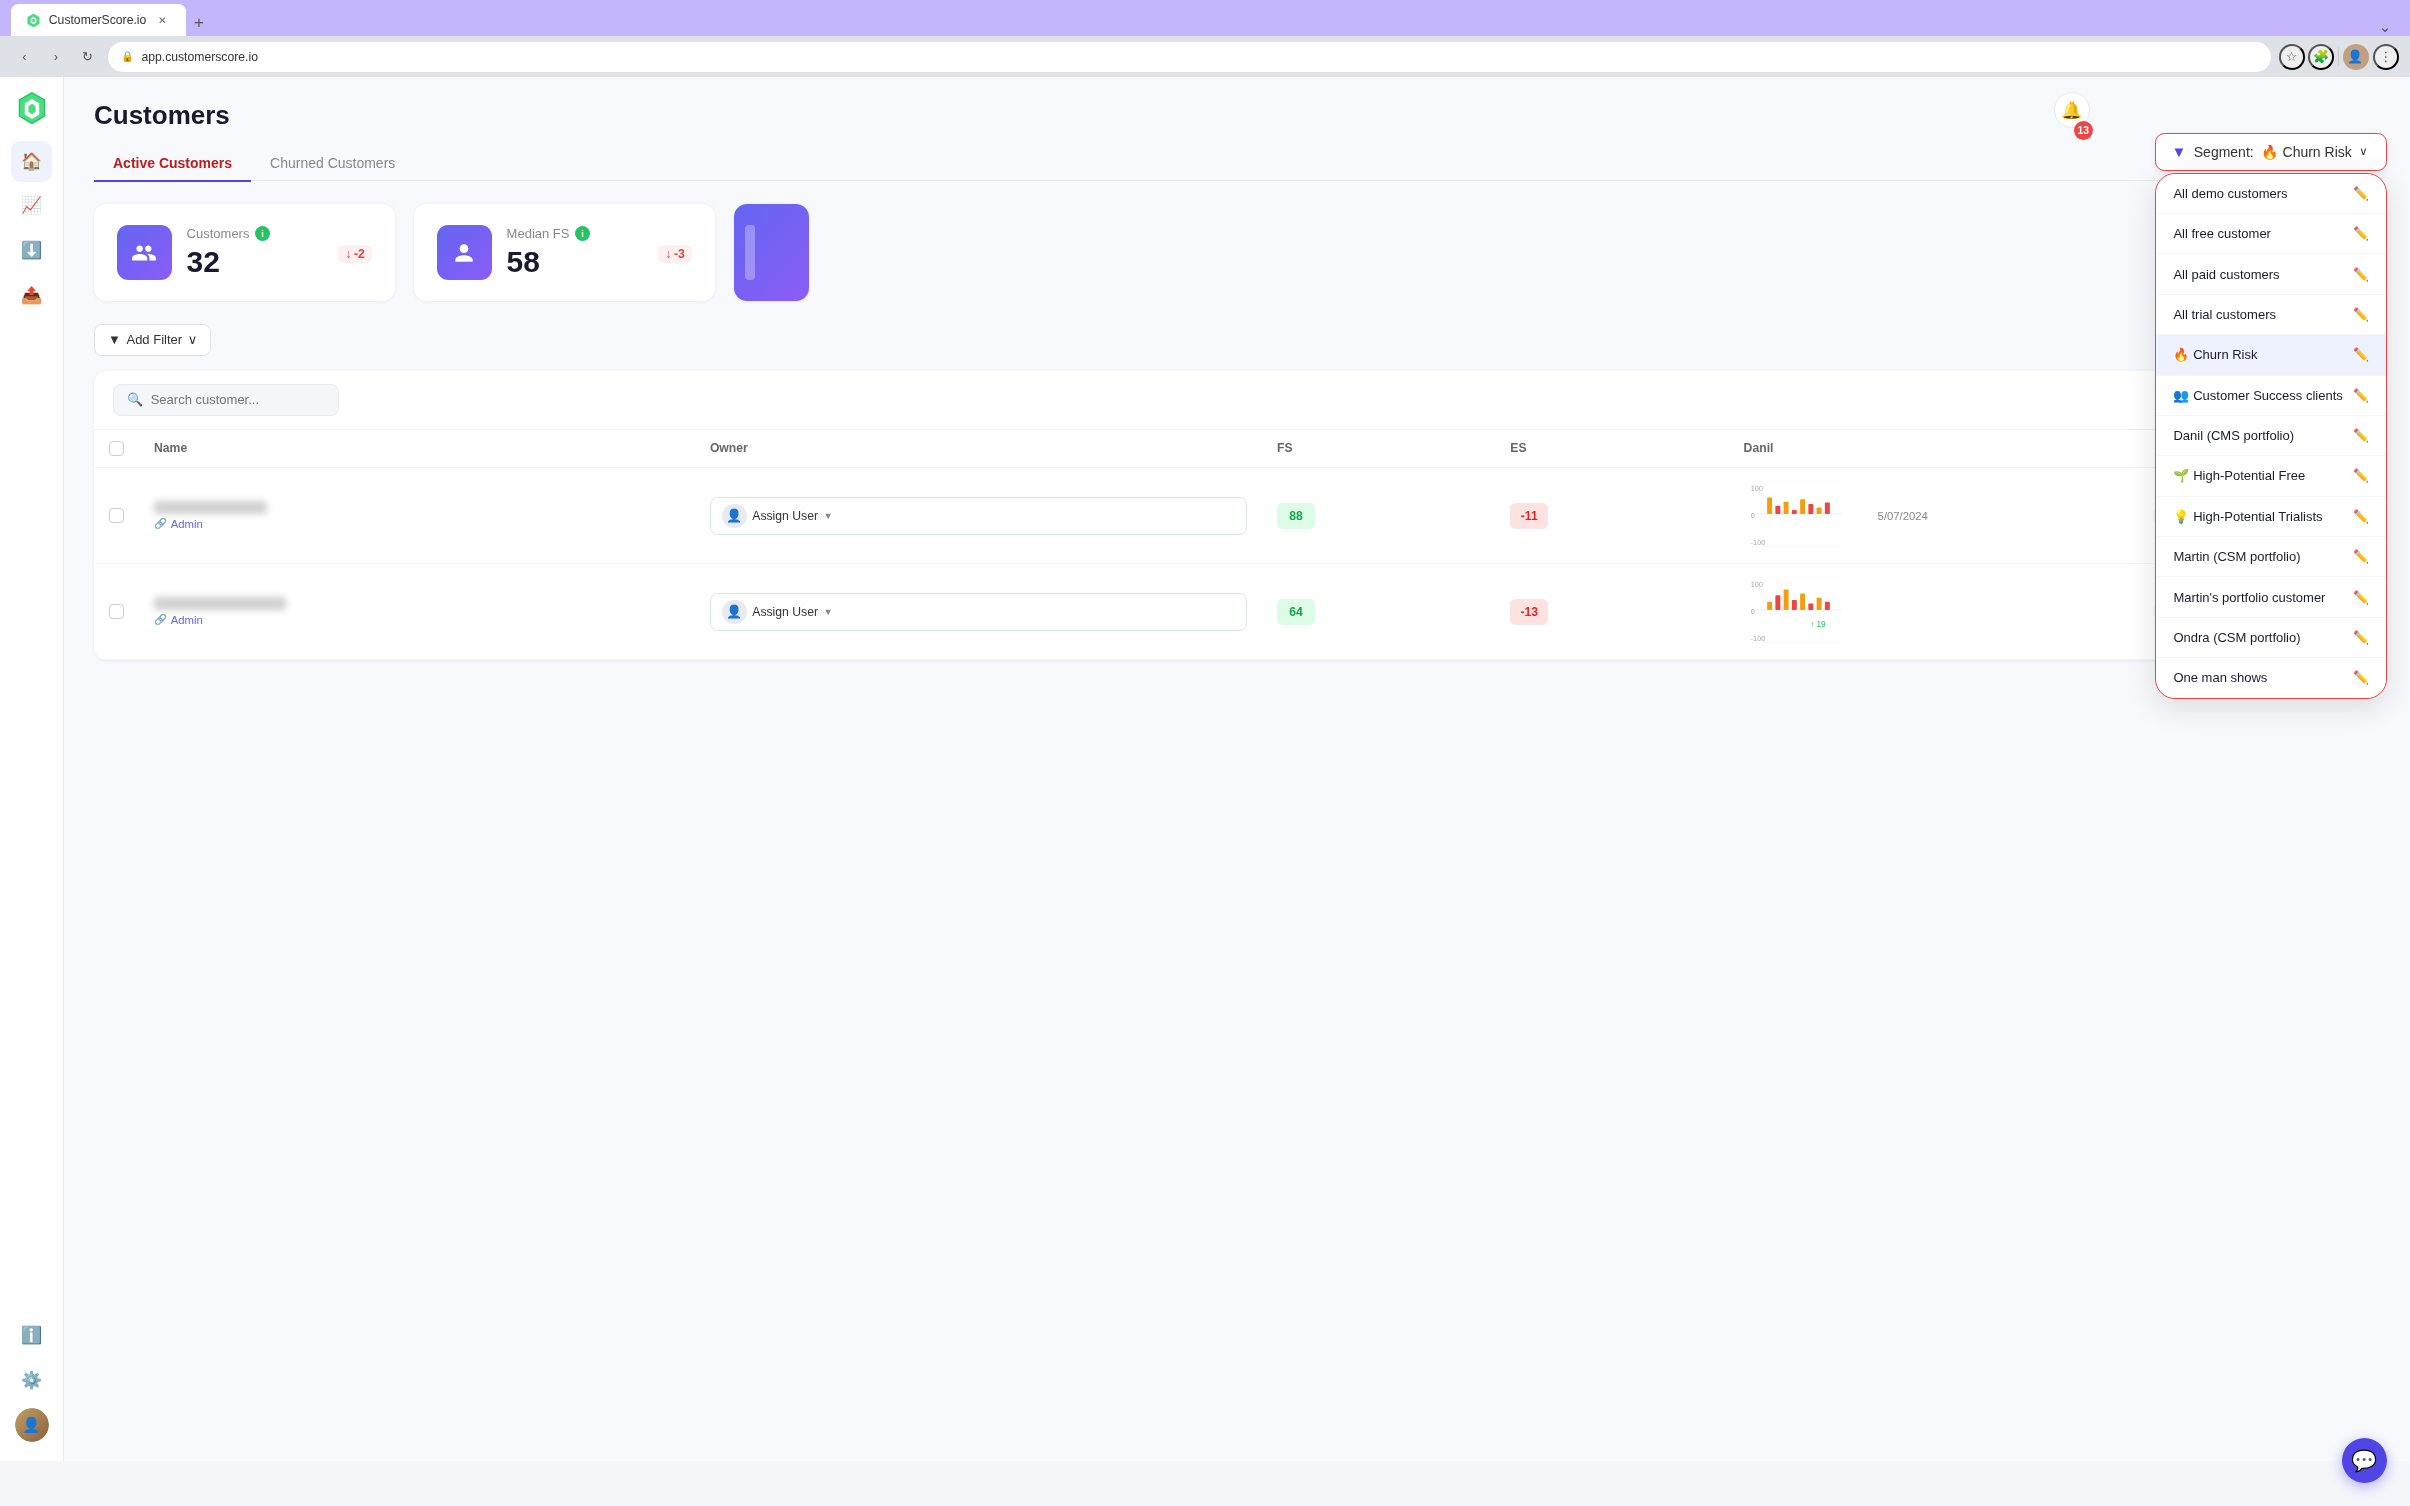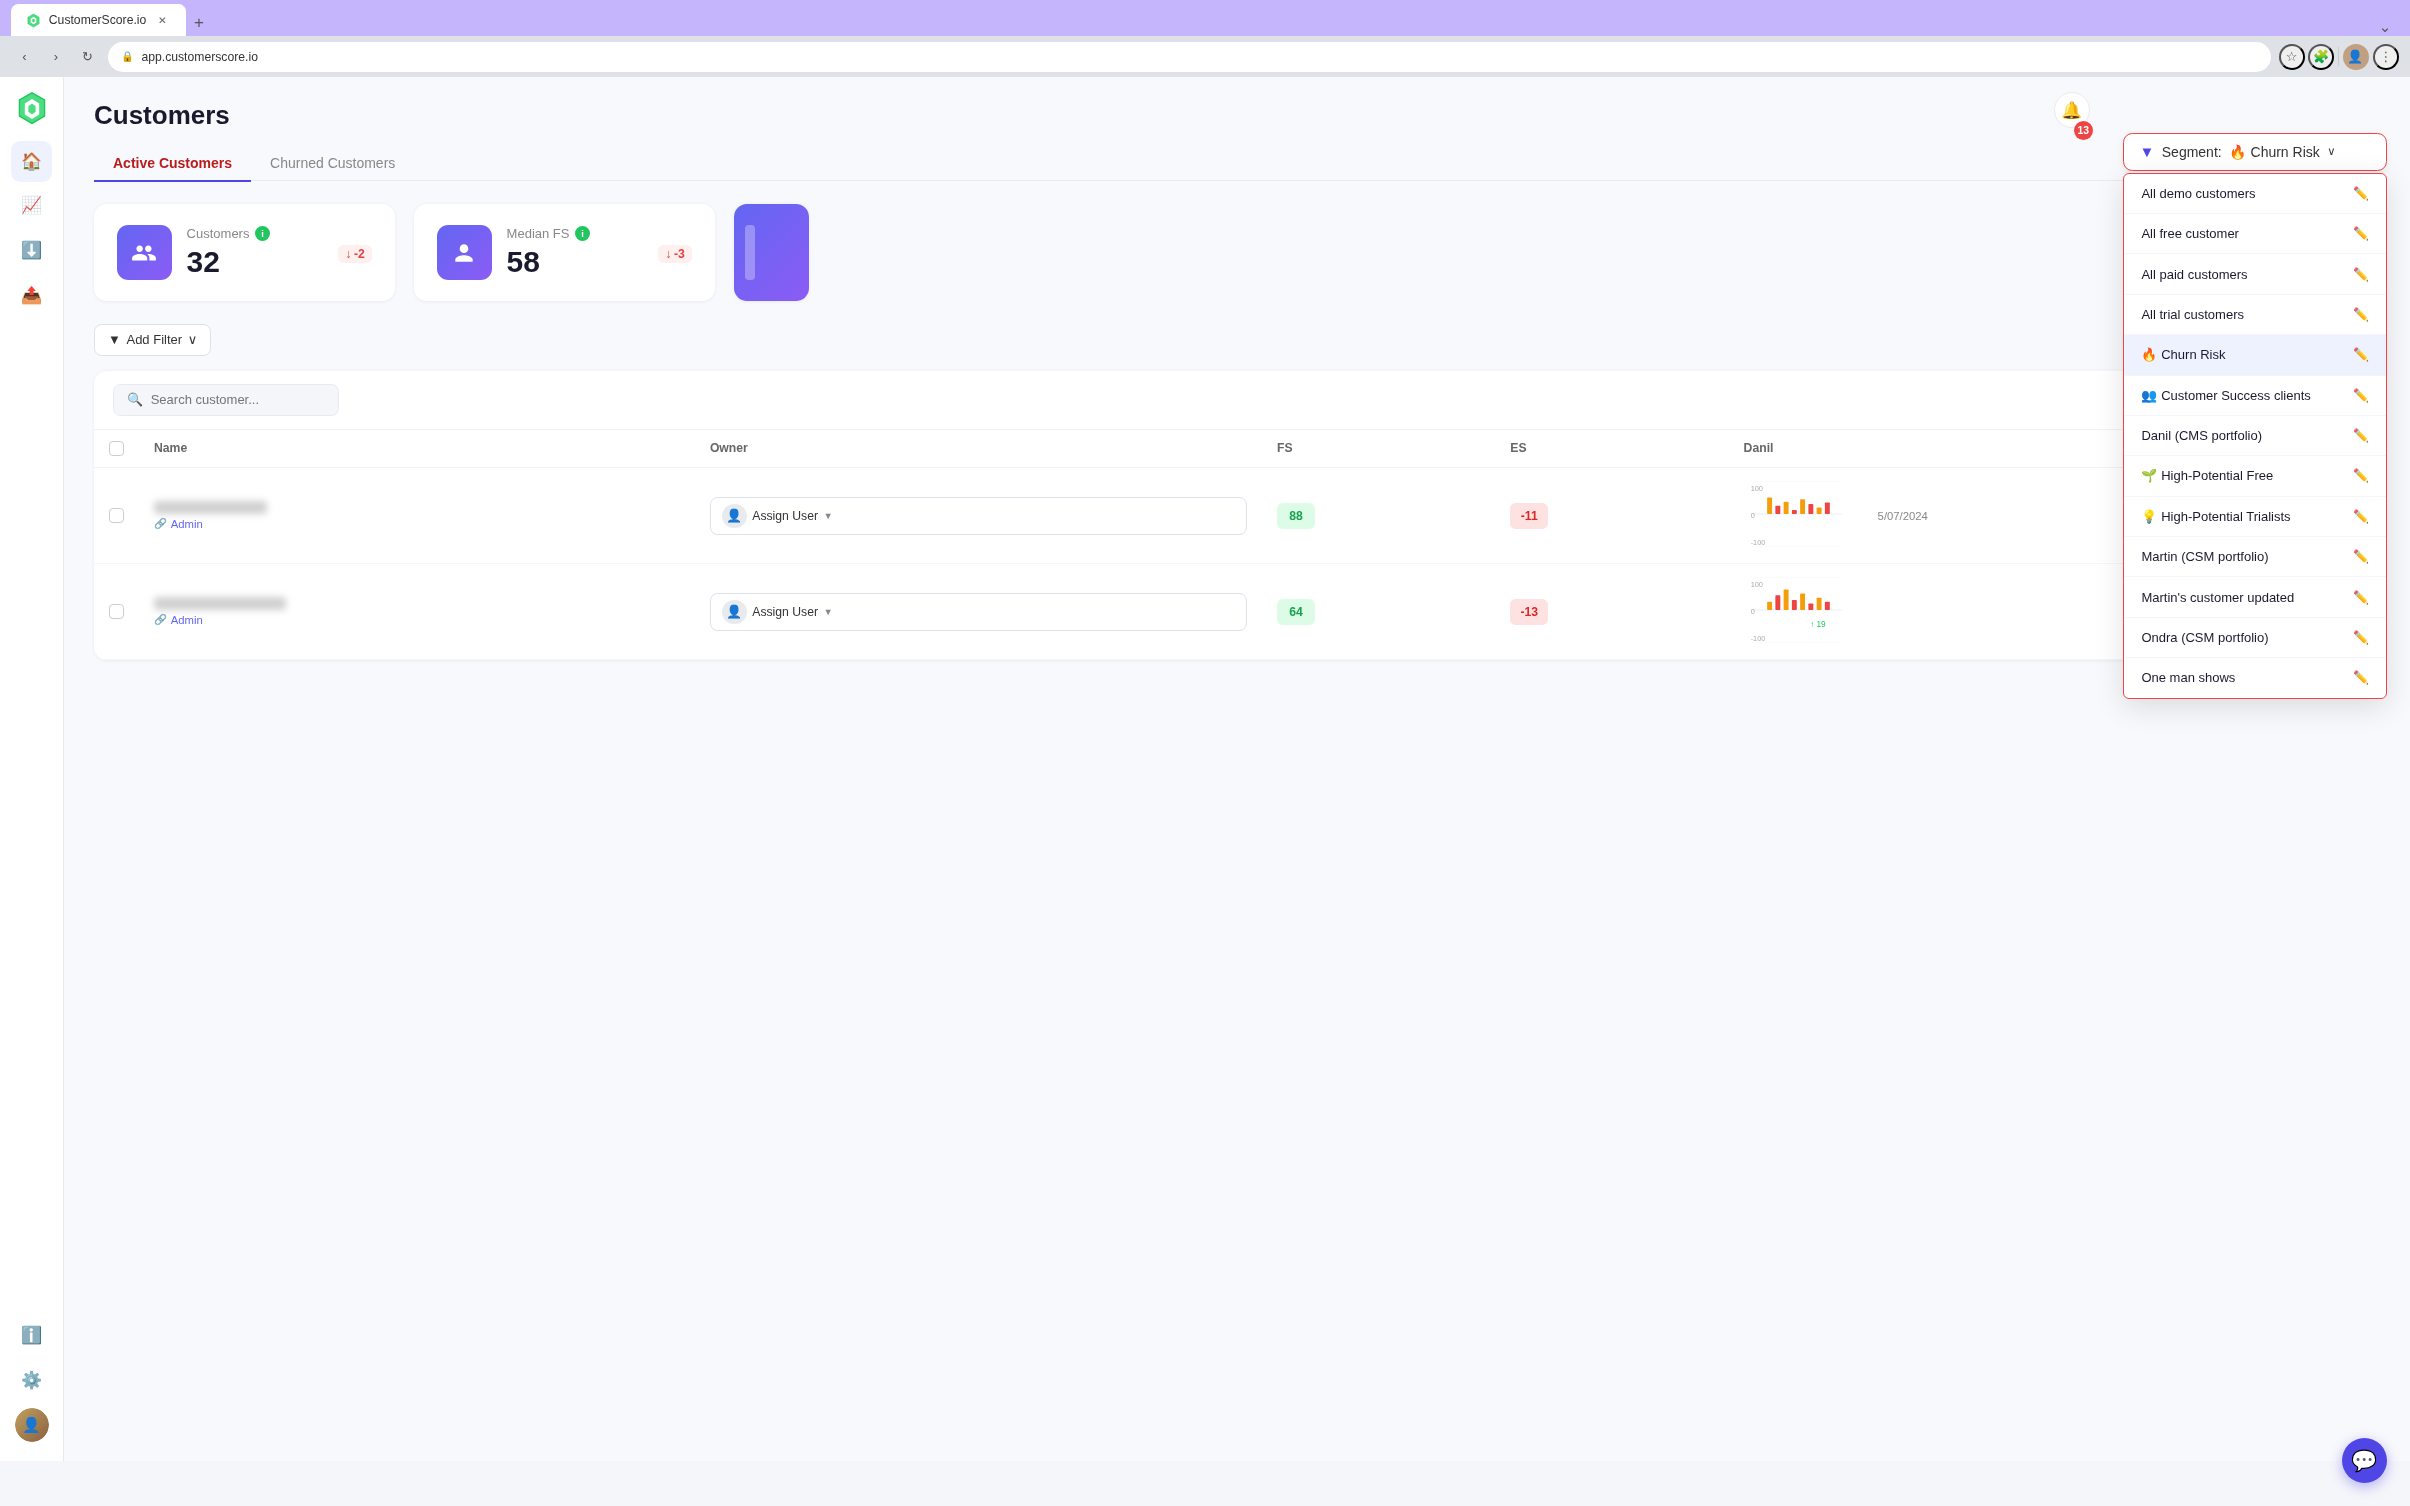--- a/index.html
+++ b/index.html
@@ -326,23 +326,23 @@
       font-weight: 500;
       color: #333;
       cursor: pointer;
       box-shadow: 0 1.9px 7.5px rgba(0,0,0,0.08);
     }
     .segment-trigger-icon { color: #4f46e5; font-size: 15px; }
 
     .segment-dropdown {
       background: #fff;
       border: 1.9px solid #ef4444;
-      border-radius: 6px;
+      border-radius: 20px;
       box-shadow: 0 7.5px 30px rgba(0,0,0,0.12);
-      width: 264px;
+      width: 232px;
       overflow: hidden;
       margin-top: 1.9px;
     }
     .segment-dropdown-item {
       display: flex;
       align-items: center;
       justify-content: space-between;
       padding: 12.2px 17px;
       font-size: 13px;
       color: #1a1a2e;
@@ -728,21 +728,21 @@
         </div>
         <div class="segment-dropdown-item">
           <span>💡 High-Potential Trialists</span>
           <span class="segment-edit-icon">✏️</span>
         </div>
         <div class="segment-dropdown-item">
           <span>Martin (CSM portfolio)</span>
           <span class="segment-edit-icon">✏️</span>
         </div>
         <div class="segment-dropdown-item">
-          <span>Martin's customer updated</span>
+          <span>Martin's portfolio customer</span>
           <span class="segment-edit-icon">✏️</span>
         </div>
         <div class="segment-dropdown-item">
           <span>Ondra (CSM portfolio)</span>
           <span class="segment-edit-icon">✏️</span>
         </div>
         <div class="segment-dropdown-item">
           <span>One man shows</span>
           <span class="segment-edit-icon">✏️</span>
         </div>

